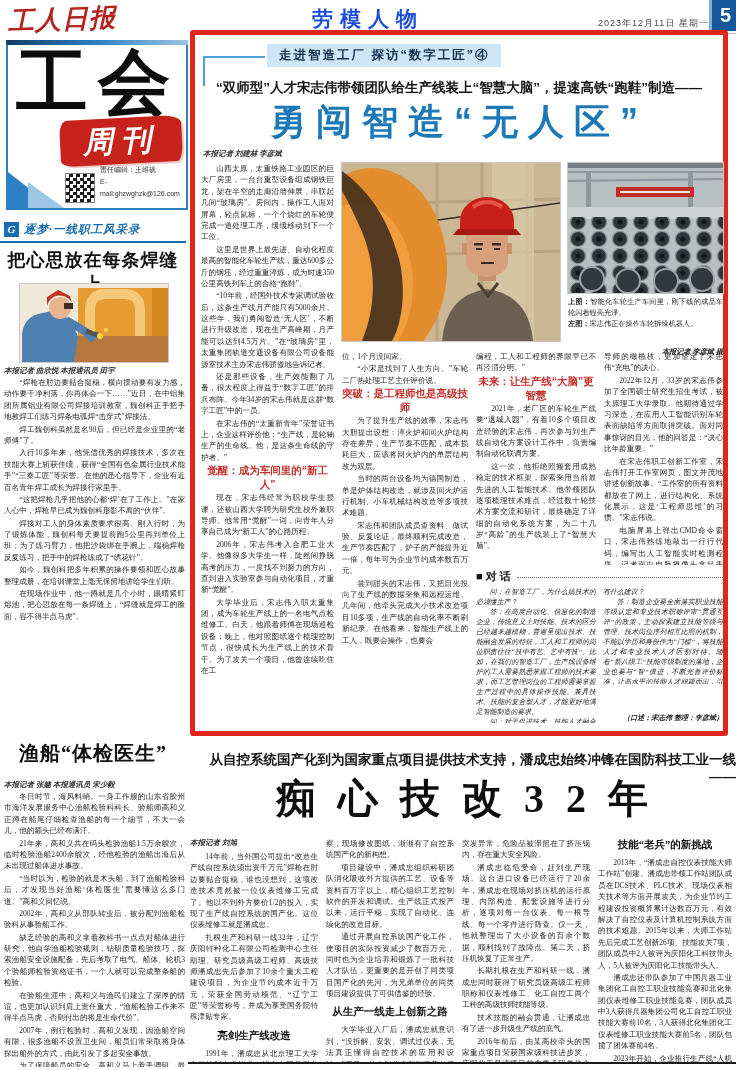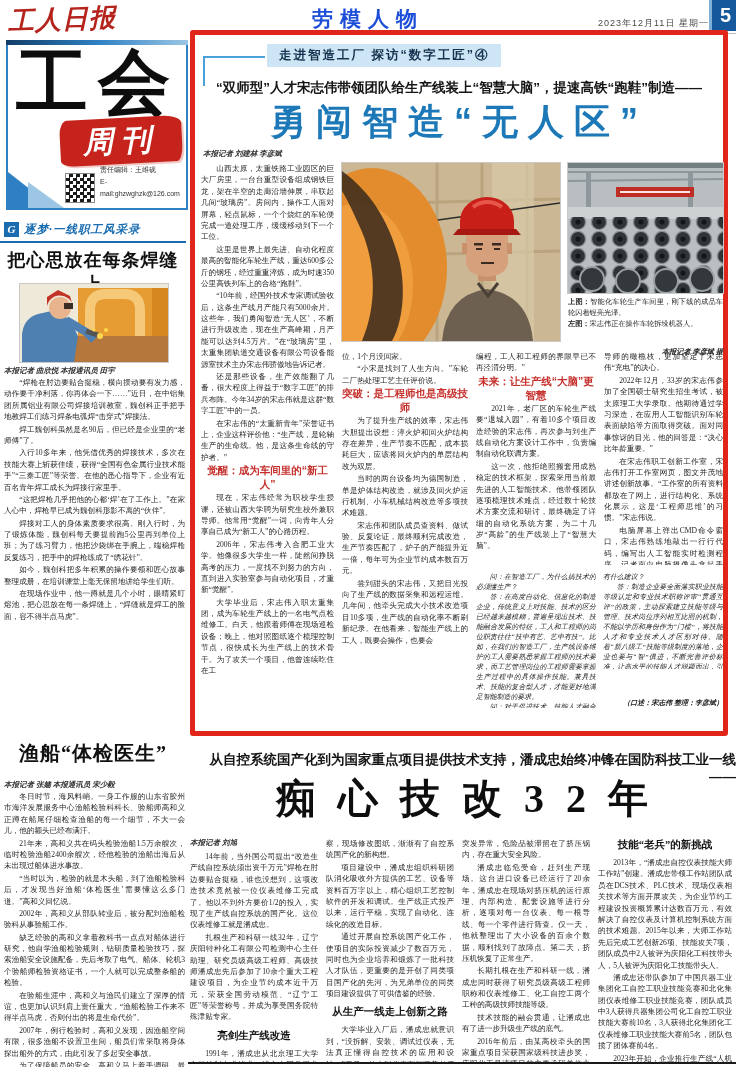--- a/index.html
+++ b/index.html
@@ -264,20 +264,24 @@
     </div>
 
     <div class="abs bt flush" style="left:409px;top:316px;width:119px;height:214px;">
         <p>导师的橄榄枝，更加坚定了宋志伟“充电”的决心。</p>
         <p>2022年12月，33岁的宋志伟参加了全国硕士研究生招生考试，被太原理工大学录取。他期待通过学习深造，在应用人工智能识别车轮表面缺陷等方面取得突破。面对同事惊讶的目光，他的回答是：“决心比年龄重要。”</p>
         <p>在宋志伟职工创新工作室，宋志伟打开工作室网页，图文并茂地讲述创新故事。“工作室的所有资料都放在了网上，进行结构化、系统化展示，这是‘工程师思维’的习惯。”宋志伟说。</p>
         <p>电脑屏幕上弹出CMD命令窗口，宋志伟熟练地敲出一行行代码，编写出人工智能实时检测程序。记者面向电脑摄像头拿起手机、书本，程序准确识别。</p>
       </div>
 
     <div class="dlg">
+      <div class="dlg-hd">
+        <span>■ 对 话</span>
+        <span class="dlg-dots"></span>
+      </div>
       <div class="dlg-cols">
         <div class="dlg-col">
           <div class="dlg-paras">
               <p>问：在智造工厂，为什么搞技术的必须懂生产？</p>
               <p>答：在高度自动化、信息化的制造企业，传统意义上对技能、技术的区分已经越来越模糊，普遍呈现出技术、技能融合发展的特征，工人和工程师的岗位职责往往“技中有艺、艺中有技”。比如，在我们的智造工厂，生产线设备维护的工人需要熟悉掌握工程师的技术要求，而工艺管理岗位的工程师需要掌握生产过程中的具体操作技能。兼具技术、技能的复合型人才，才能更好地满足智能制造的要求。</p>
               <p>问：对于促进技术、技能人才融合发展，</p>
             </div>
         </div>
         <div class="dlg-col">
           <div class="dlg-paras dlg-flush">

